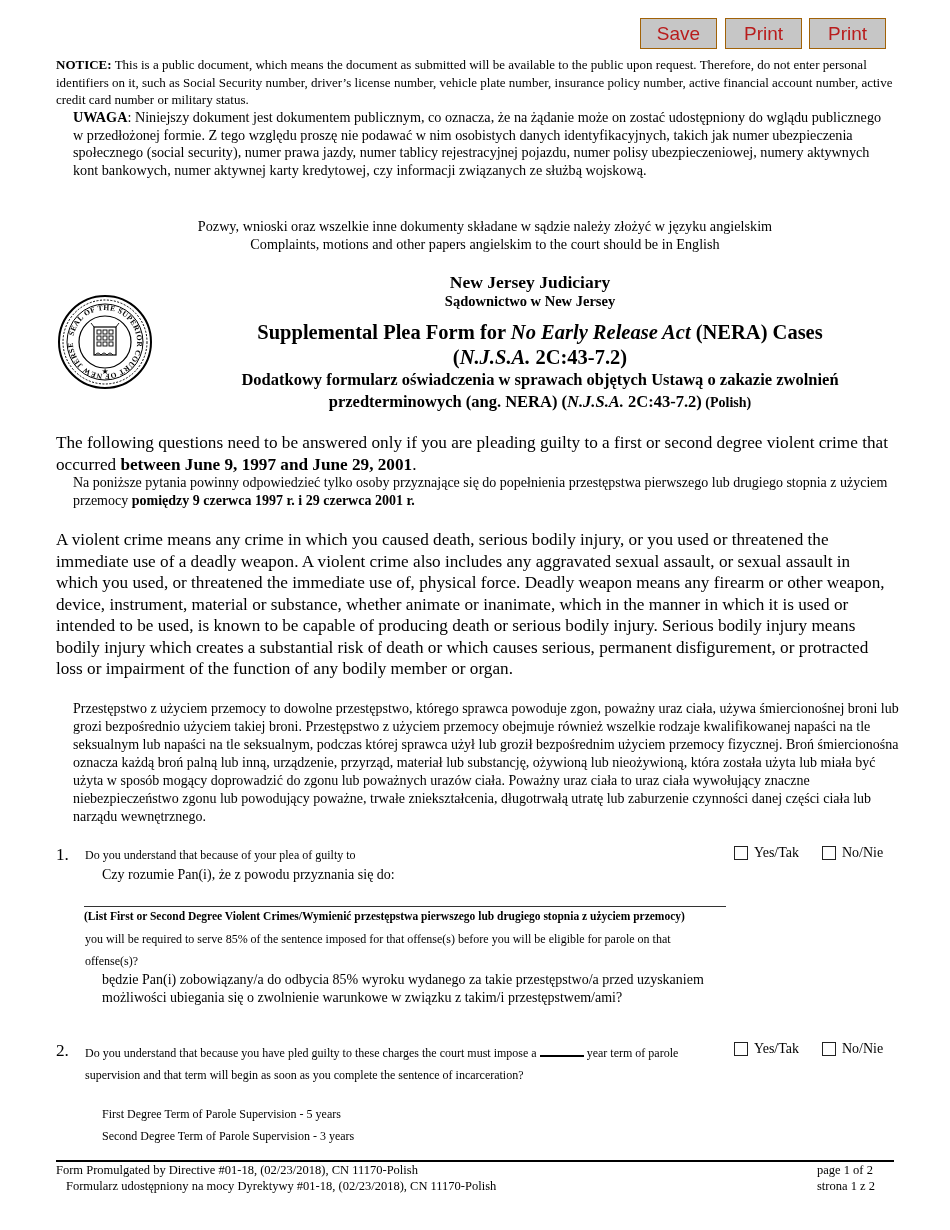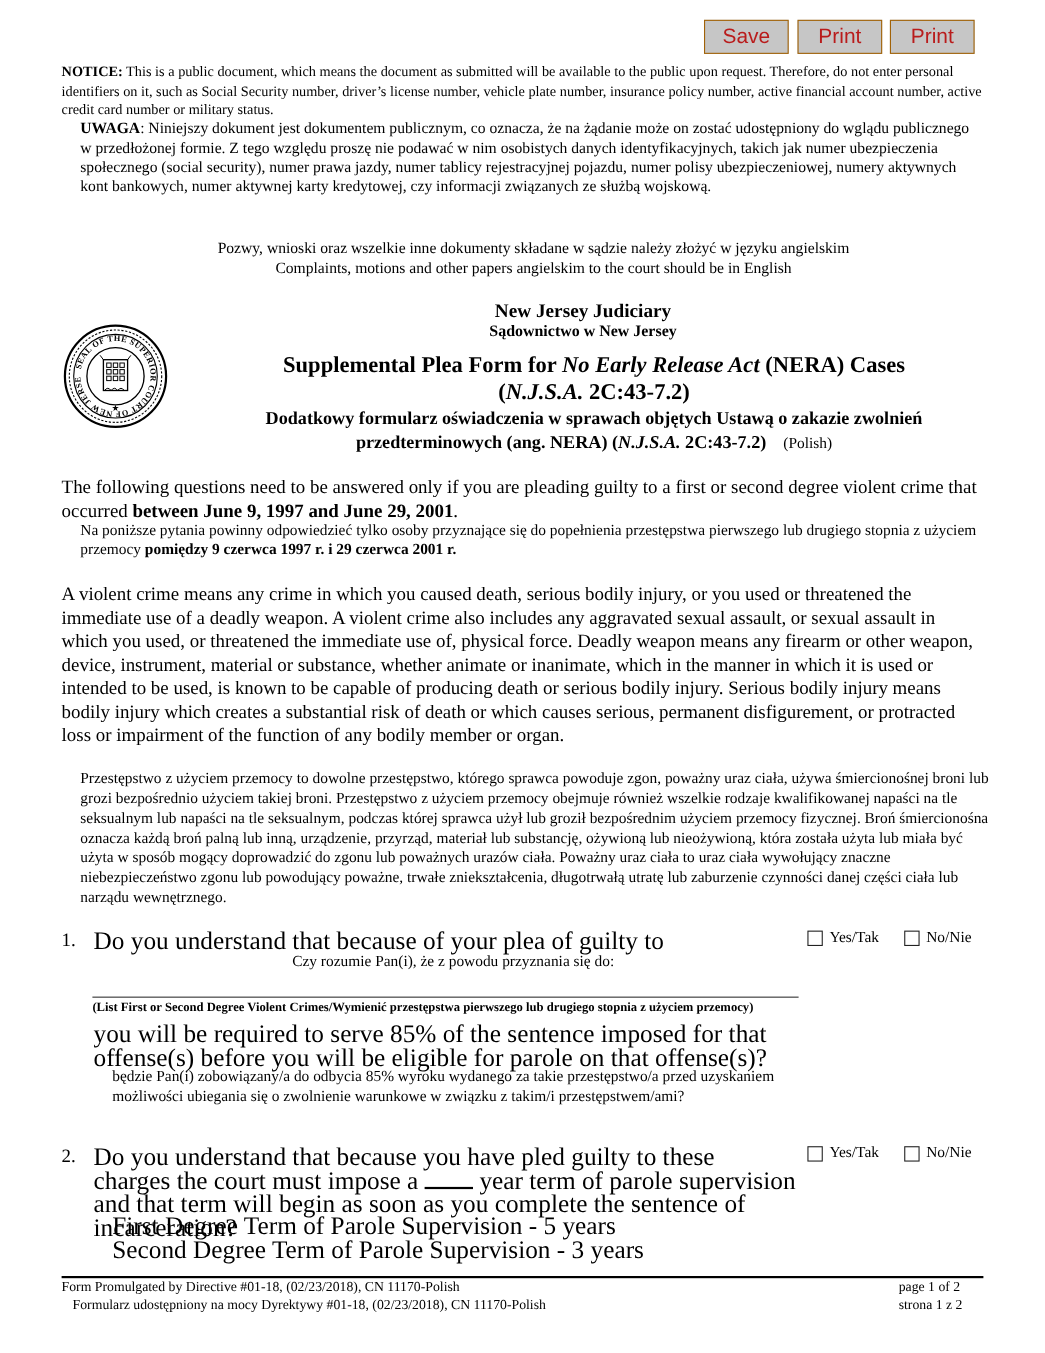--- a/index.html
+++ b/index.html
@@ -26,32 +26,32 @@
   .nj-title { left: 0; width: 1060px; text-align: center; top: 272px; font-size: 17.5px; font-weight: bold; }
   .nj-sub { left: 0; width: 1060px; text-align: center; top: 293px; font-size: 14.5px; font-weight: bold; }
 
   .seal { left: 57px; top: 294px; width: 96px; height: 96px; }
 
   .form-title { left: 150px; width: 780px; text-align: center; font-weight: bold; }
   #title1 { top: 320px; font-size: 20.5px; line-height: 24px; }
   #title2 { top: 345px; font-size: 20.5px; line-height: 24px; }
   #title3 { top: 370px; font-size: 16.5px; line-height: 20px; }
   #title4 { top: 392px; font-size: 16.5px; line-height: 20px; }
-  .normal { font-weight: normal; font-size: 14px; padding-left: 12px; }
+  .normal { font-weight: bold; font-size: 14px; }
 
   .big-p { left: 56px; width: 840px; font-size: 17.2px; line-height: 21.5px; }
   .small-p { left: 73px; width: 830px; font-size: 14px; line-height: 18px; }
 
   #intro-en { top: 432px; }
   #intro-pl { top: 474px; }
   #def-en { top: 529px; }
   #def-pl { top: 700px; }
 
   .qnum { left: 56px; font-size: 17.2px; }
-  .qtext { left: 85px; width: 640px; font-size: 23px; line-height: 21.5px; }
+  .qtext { left: 85px; width: 640px; font-size: 12px; line-height: 21.5px; }
   .qpl { left: 102px; width: 620px; font-size: 14px; line-height: 18px; }
 
   .cb { position: absolute; width: 14px; height: 14px; border: 1px solid #222; box-sizing: border-box; background: #fff; cursor: pointer; }
   .cb-label { position: absolute; font-size: 14px; line-height: 16px; }
 
   .fill-line { left: 84px; top: 906px; width: 642px; height: 0; border-top: 1.5px solid #333; }
   .fill-caption { left: 84px; top: 910px; width: 700px; font-size: 11.5px; font-weight: bold; white-space: nowrap; }
 
   .blank { display: inline-block; width: 44px; border-bottom: 2px solid #000; height: 14px; vertical-align: baseline; cursor: text; }
 
@@ -114,21 +114,21 @@
 <div class="abs form-title" id="title4"><span>przedterminowych (ang. NERA) (</span><i>N.J.S.A.</i><span> 2C:43-7.2)</span><span class="normal"> (Polish)</span></div>
 
 <div class="abs big-p" id="intro-en"><span>The following questions need to be answered only if you are pleading guilty to a first or second degree violent crime that occurred </span><b>between June 9, 1997 and June 29, 2001</b><span>.</span></div>
 <div class="abs small-p" id="intro-pl"><span>Na poniższe pytania powinny odpowiedzieć tylko osoby przyznające się do popełnienia przestępstwa pierwszego lub drugiego stopnia z użyciem przemocy </span><b>pomiędzy 9 czerwca 1997 r. i 29 czerwca 2001 r.</b></div>
 
 <div class="abs big-p" id="def-en">A violent crime means any crime in which you caused death, serious bodily injury, or you used or threatened the immediate use of a deadly weapon.  A violent crime also includes any aggravated sexual assault, or sexual assault in which you used, or threatened the immediate use of, physical force.  Deadly weapon means any firearm or other weapon, device, instrument, material or substance, whether animate or inanimate, which in the manner in which it is used or intended to be used, is known to be capable of producing death or serious bodily injury.  Serious bodily injury means bodily injury which creates a substantial risk of death or which causes serious, permanent disfigurement, or protracted loss or impairment of the function of any bodily member or organ.</div>
 <div class="abs small-p" id="def-pl">Przestępstwo z użyciem przemocy to dowolne przestępstwo, którego sprawca powoduje zgon, poważny uraz ciała, używa śmiercionośnej broni lub grozi bezpośrednio użyciem takiej broni.  Przestępstwo z użyciem przemocy obejmuje również wszelkie rodzaje kwalifikowanej napaści na tle seksualnym lub napaści na tle seksualnym, podczas której sprawca użył lub groził bezpośrednim użyciem przemocy fizycznej.  Broń śmiercionośna oznacza każdą broń palną lub inną, urządzenie, przyrząd, materiał lub substancję, ożywioną lub nieożywioną, która została użyta lub miała być użyta w sposób mogący doprowadzić do zgonu lub poważnych urazów ciała.  Poważny uraz ciała to uraz ciała wywołujący znaczne niebezpieczeństwo zgonu lub powodujący poważne, trwałe zniekształcenia, długotrwałą utratę lub zaburzenie czynności danej części ciała lub narządu wewnętrznego.</div>
 
 <div class="abs qnum" style="top:845px;">1.</div>
 <div class="abs qtext" style="top:845px;">Do you understand that because of your plea of guilty to</div>
-<div class="abs qpl" style="top:866px;text-align:center;">Czy rozumie Pan(i), że z powodu przyznania się do:</div>
+<div class="abs qpl" style="top:866px;">Czy rozumie Pan(i), że z powodu przyznania się do:</div>
 
 <div class="cb" style="left:734px; top:846px;"></div>
 <div class="cb-label" style="left:754px; top:845px;">Yes/Tak</div>
 <div class="cb" style="left:822px; top:846px;"></div>
 <div class="cb-label" style="left:842px; top:845px;">No/Nie</div>
 
 <div class="abs fill-line"></div>
 <div class="abs fill-caption">(List First or Second Degree Violent Crimes/Wymienić przestępstwa pierwszego lub drugiego stopnia z użyciem przemocy)</div>
 
 <div class="abs qtext" style="top:929px;">you will be required to serve 85% of the sentence imposed for that offense(s) before you will be eligible for parole on that offense(s)?</div>

